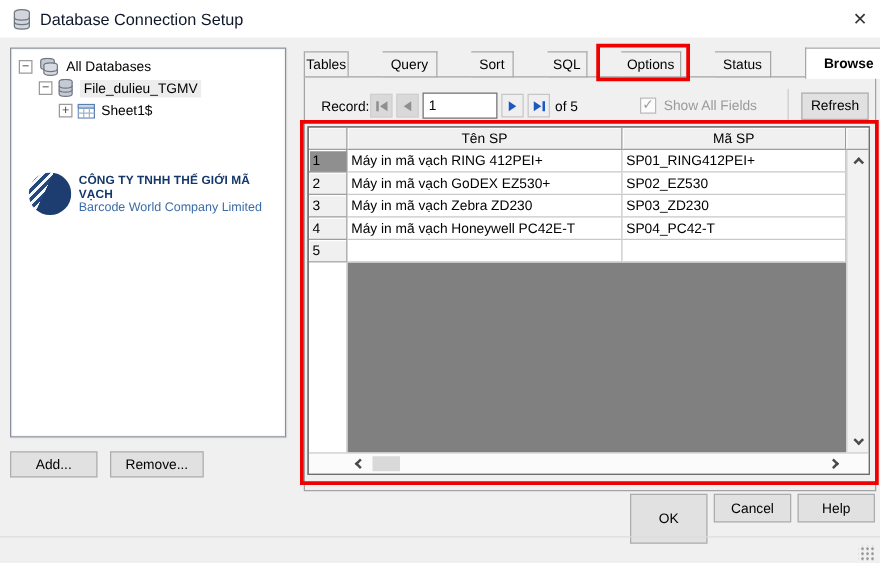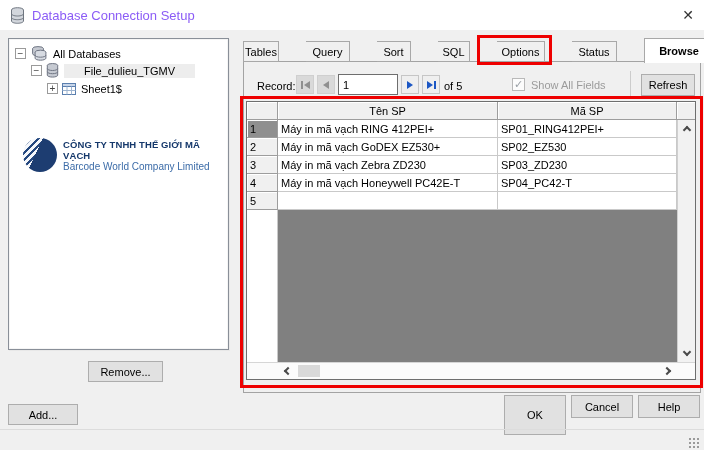--- a/index.html
+++ b/index.html
@@ -2,41 +2,41 @@
 <html><head>
 <meta charset="utf-8">
 <style>
   * { box-sizing: border-box; margin: 0; padding: 0; }
   html,body { width: 704px; height: 450px; }
   body { font-family: "Liberation Sans", sans-serif; background: #f0f0f0; position: relative; overflow: hidden; }
   .abs { position: absolute; }
 
   
   .titlebar { left:0; top:0; width:704px; height:30px; background:#ffffff; }
-  .title-text { left:32px; top:8px; font-size:13px; color:#8b5cf6; }
+  .title-text { left:32px; top:8px; font-size:13px; color:#0f172a; }
   .close-btn { left:672px; top:0; width:32px; height:30px; display:flex; align-items:center; justify-content:center; font-size:14px; color:#333; cursor:pointer; }
 
   
   .tree-panel { left:8px; top:38px; width:221px; height:312px; background:#fff; border:1px solid #898f98; box-shadow: inset 0 0 0 1px #f5f5f5, 1px 1px 0 #e8e8e8; }
   .tree-row { position:absolute; height:17px; display:flex; align-items:center; font-size:11px; color:#000; white-space:nowrap; }
   .toggle-box { width:11px; height:11px; border:1px solid #9a9a9a; background:#fff; font-size:10px; line-height:9px; text-align:center; color:#444; margin-right:4px; flex:0 0 11px; }
   .tree-icon { margin-right:5px; display:inline-flex; }
-  .sel-label { background:#ededed; padding:1px 20px; }
+  .sel-label { background:#ededed; padding:1px 3px; }
 
   .logo-wrap { left:14px; top:97px; width:205px; height:38px; display:flex; align-items:center; position:absolute; }
   .logo-circle { width:34px; height:34px; border-radius:50%; flex:0 0 34px;
      background: linear-gradient(115deg, rgba(0,0,0,0) 40%, #1d3d71 40.5%),
                  repeating-linear-gradient(135deg, #24477e 0 2.5px, #f4f6fa 2.5px 5px); }
   .logo-text { margin-left:6px; }
   .logo-line1 { font-size:9.5px; font-weight:bold; color:#15386b; letter-spacing:0.1px; }
   .logo-line2 { font-size:10px; color:#3c6ca8; }
 
   
   .btn { background:#e1e1e1; border:1px solid #adadad; font-size:11px; color:#000; display:flex; align-items:center; justify-content:center; cursor:pointer; font-family:"Liberation Sans",sans-serif; }
-  .add-btn { left:8px; top:361px; width:70px; height:21px;margin-top:43px; }
+  .add-btn { left:8px; top:361px; width:70px; height:21px; }
   .remove-btn { left:88px; top:361px; width:75px; height:21px; }
   .ok-btn { left:504px; top:395px; width:62px; height:40px; }
   .cancel-btn { left:571px; top:395px; width:62px; height:23px; }
   .help-btn { left:638px; top:395px; width:62px; height:23px; }
   .refresh-btn { left:641px; top:74px; width:54px; height:22px; }
 
   
   .tab-page { left:243px; top:61px; width:458px; height:332px; background:#f0f0f0; border:1px solid #a3a3a3; }
   .tab-strip { left:243px; top:40px; height:22px; display:flex; align-items:flex-end; z-index:2;gap:27px; }
   .tab { height:21px; border:1px solid #a8a8a8; border-left-width:0; background:#f0f0f0; font-size:11px; display:flex; align-items:center; justify-content:center; color:#000; cursor:pointer; }

